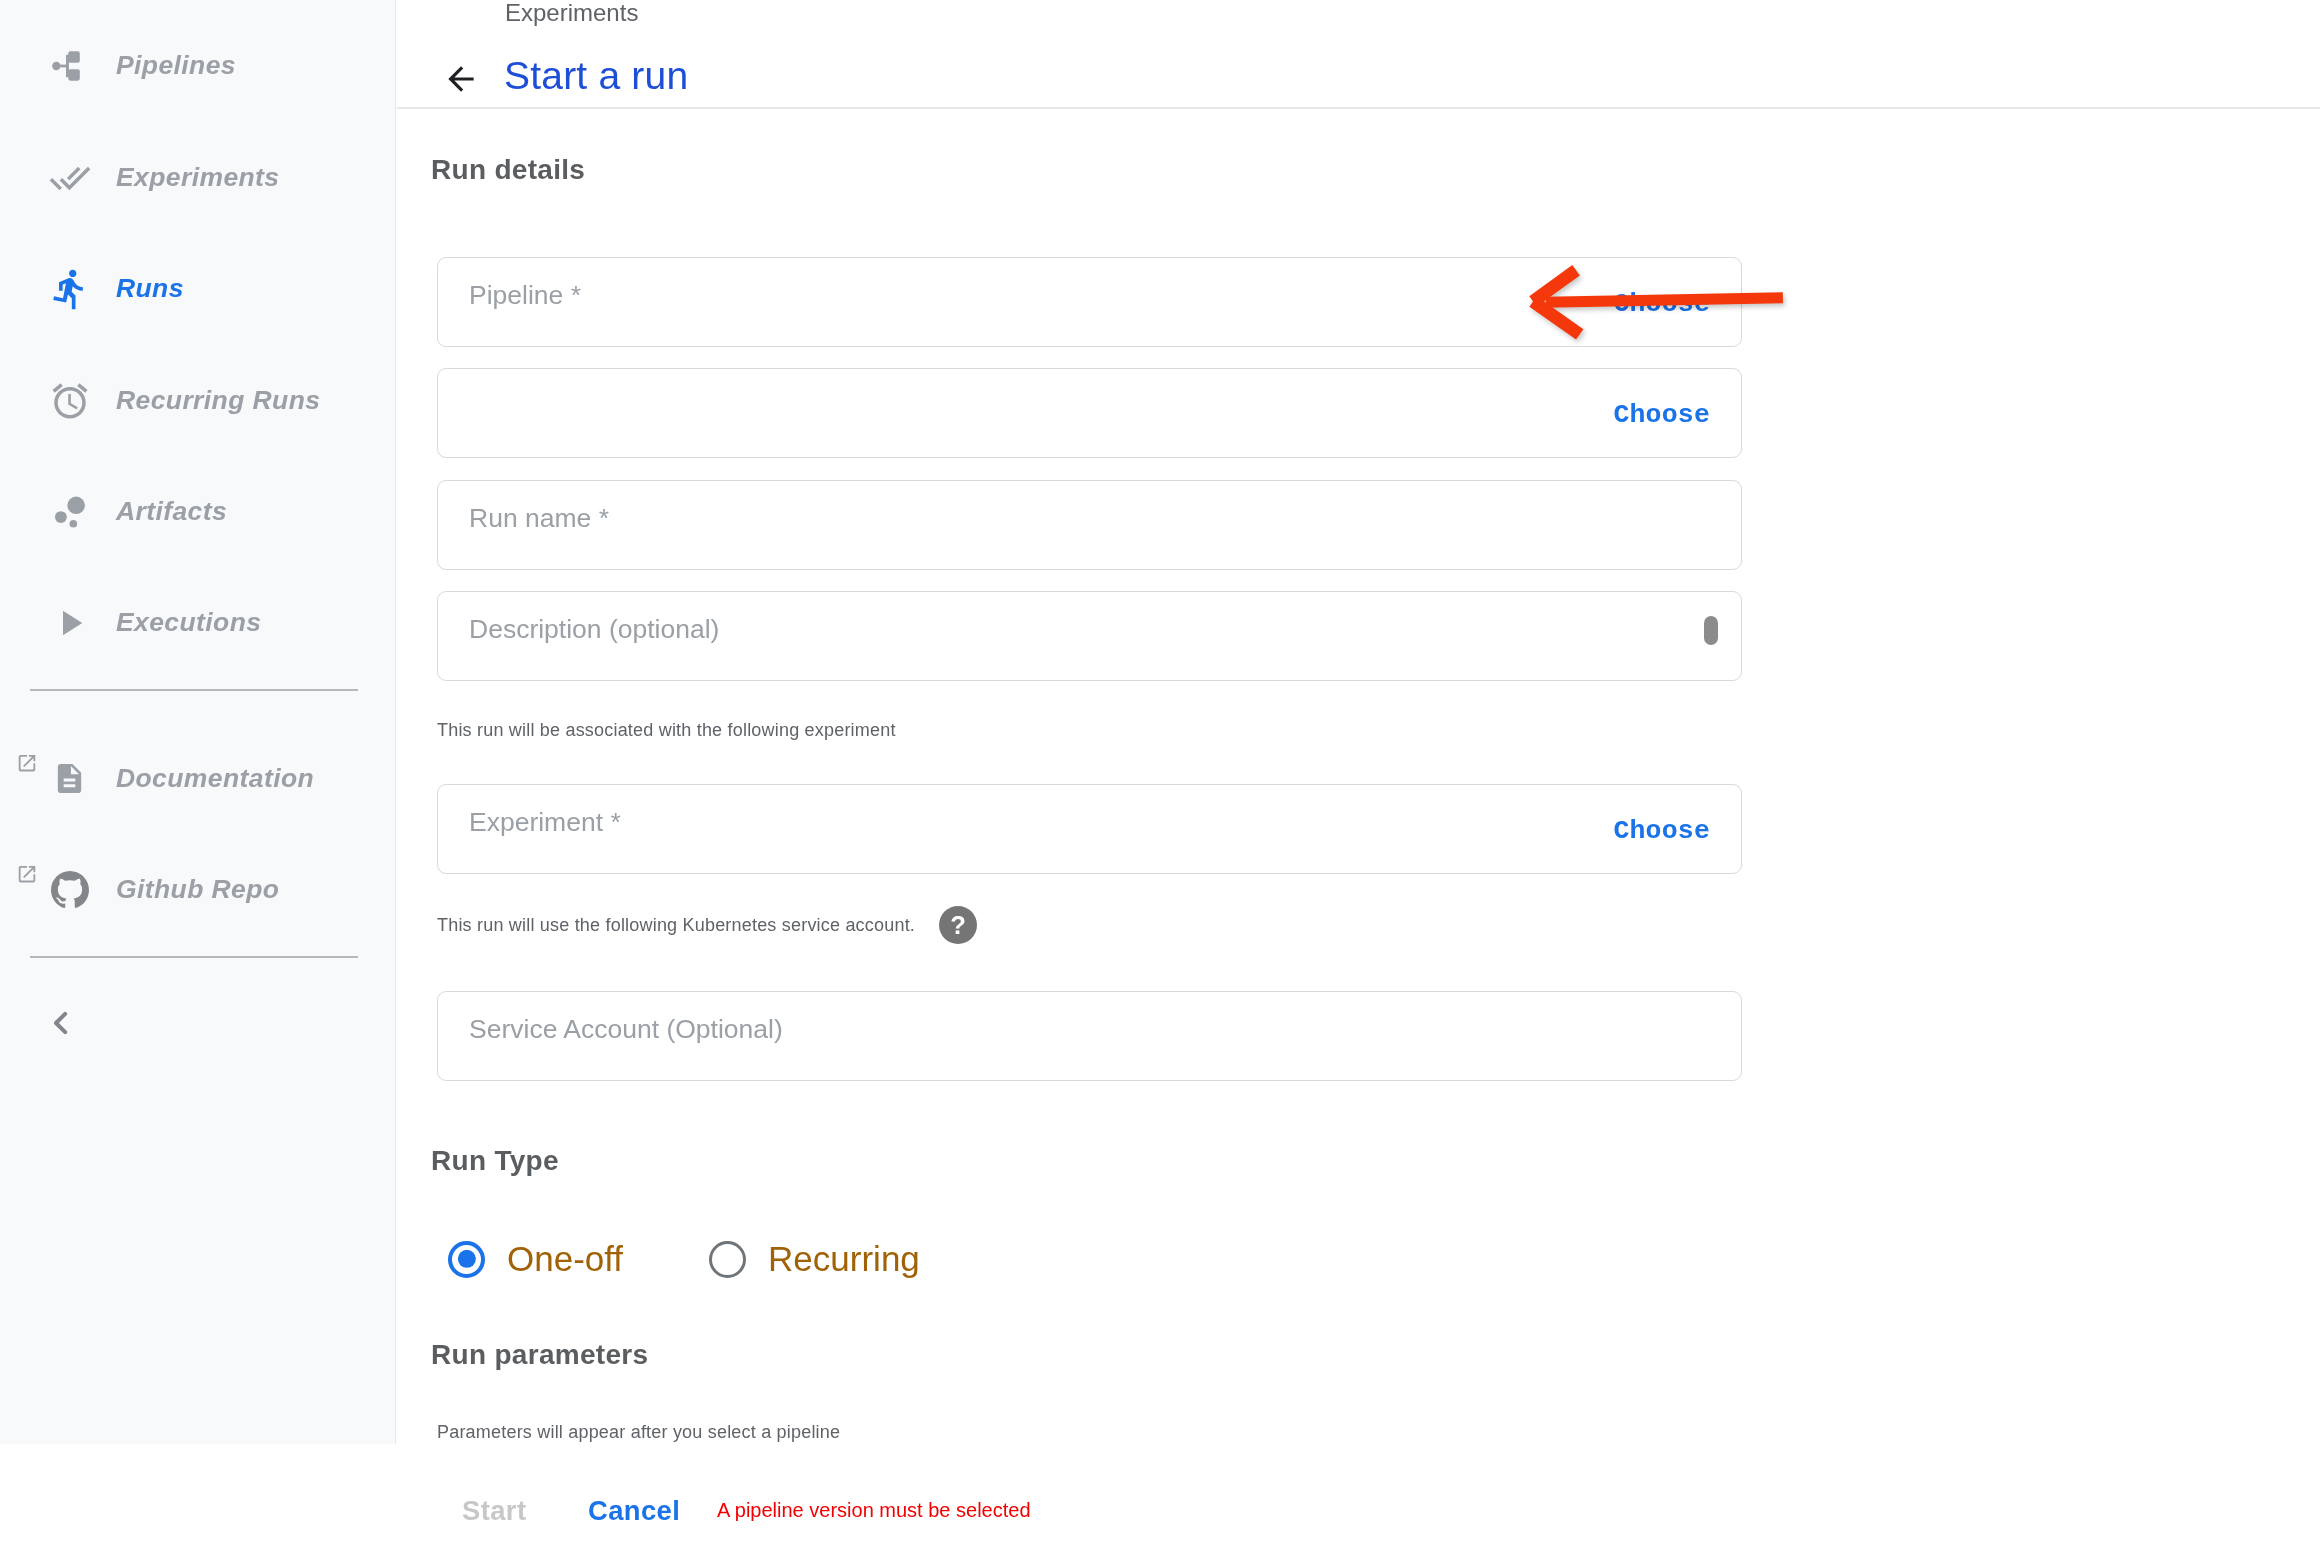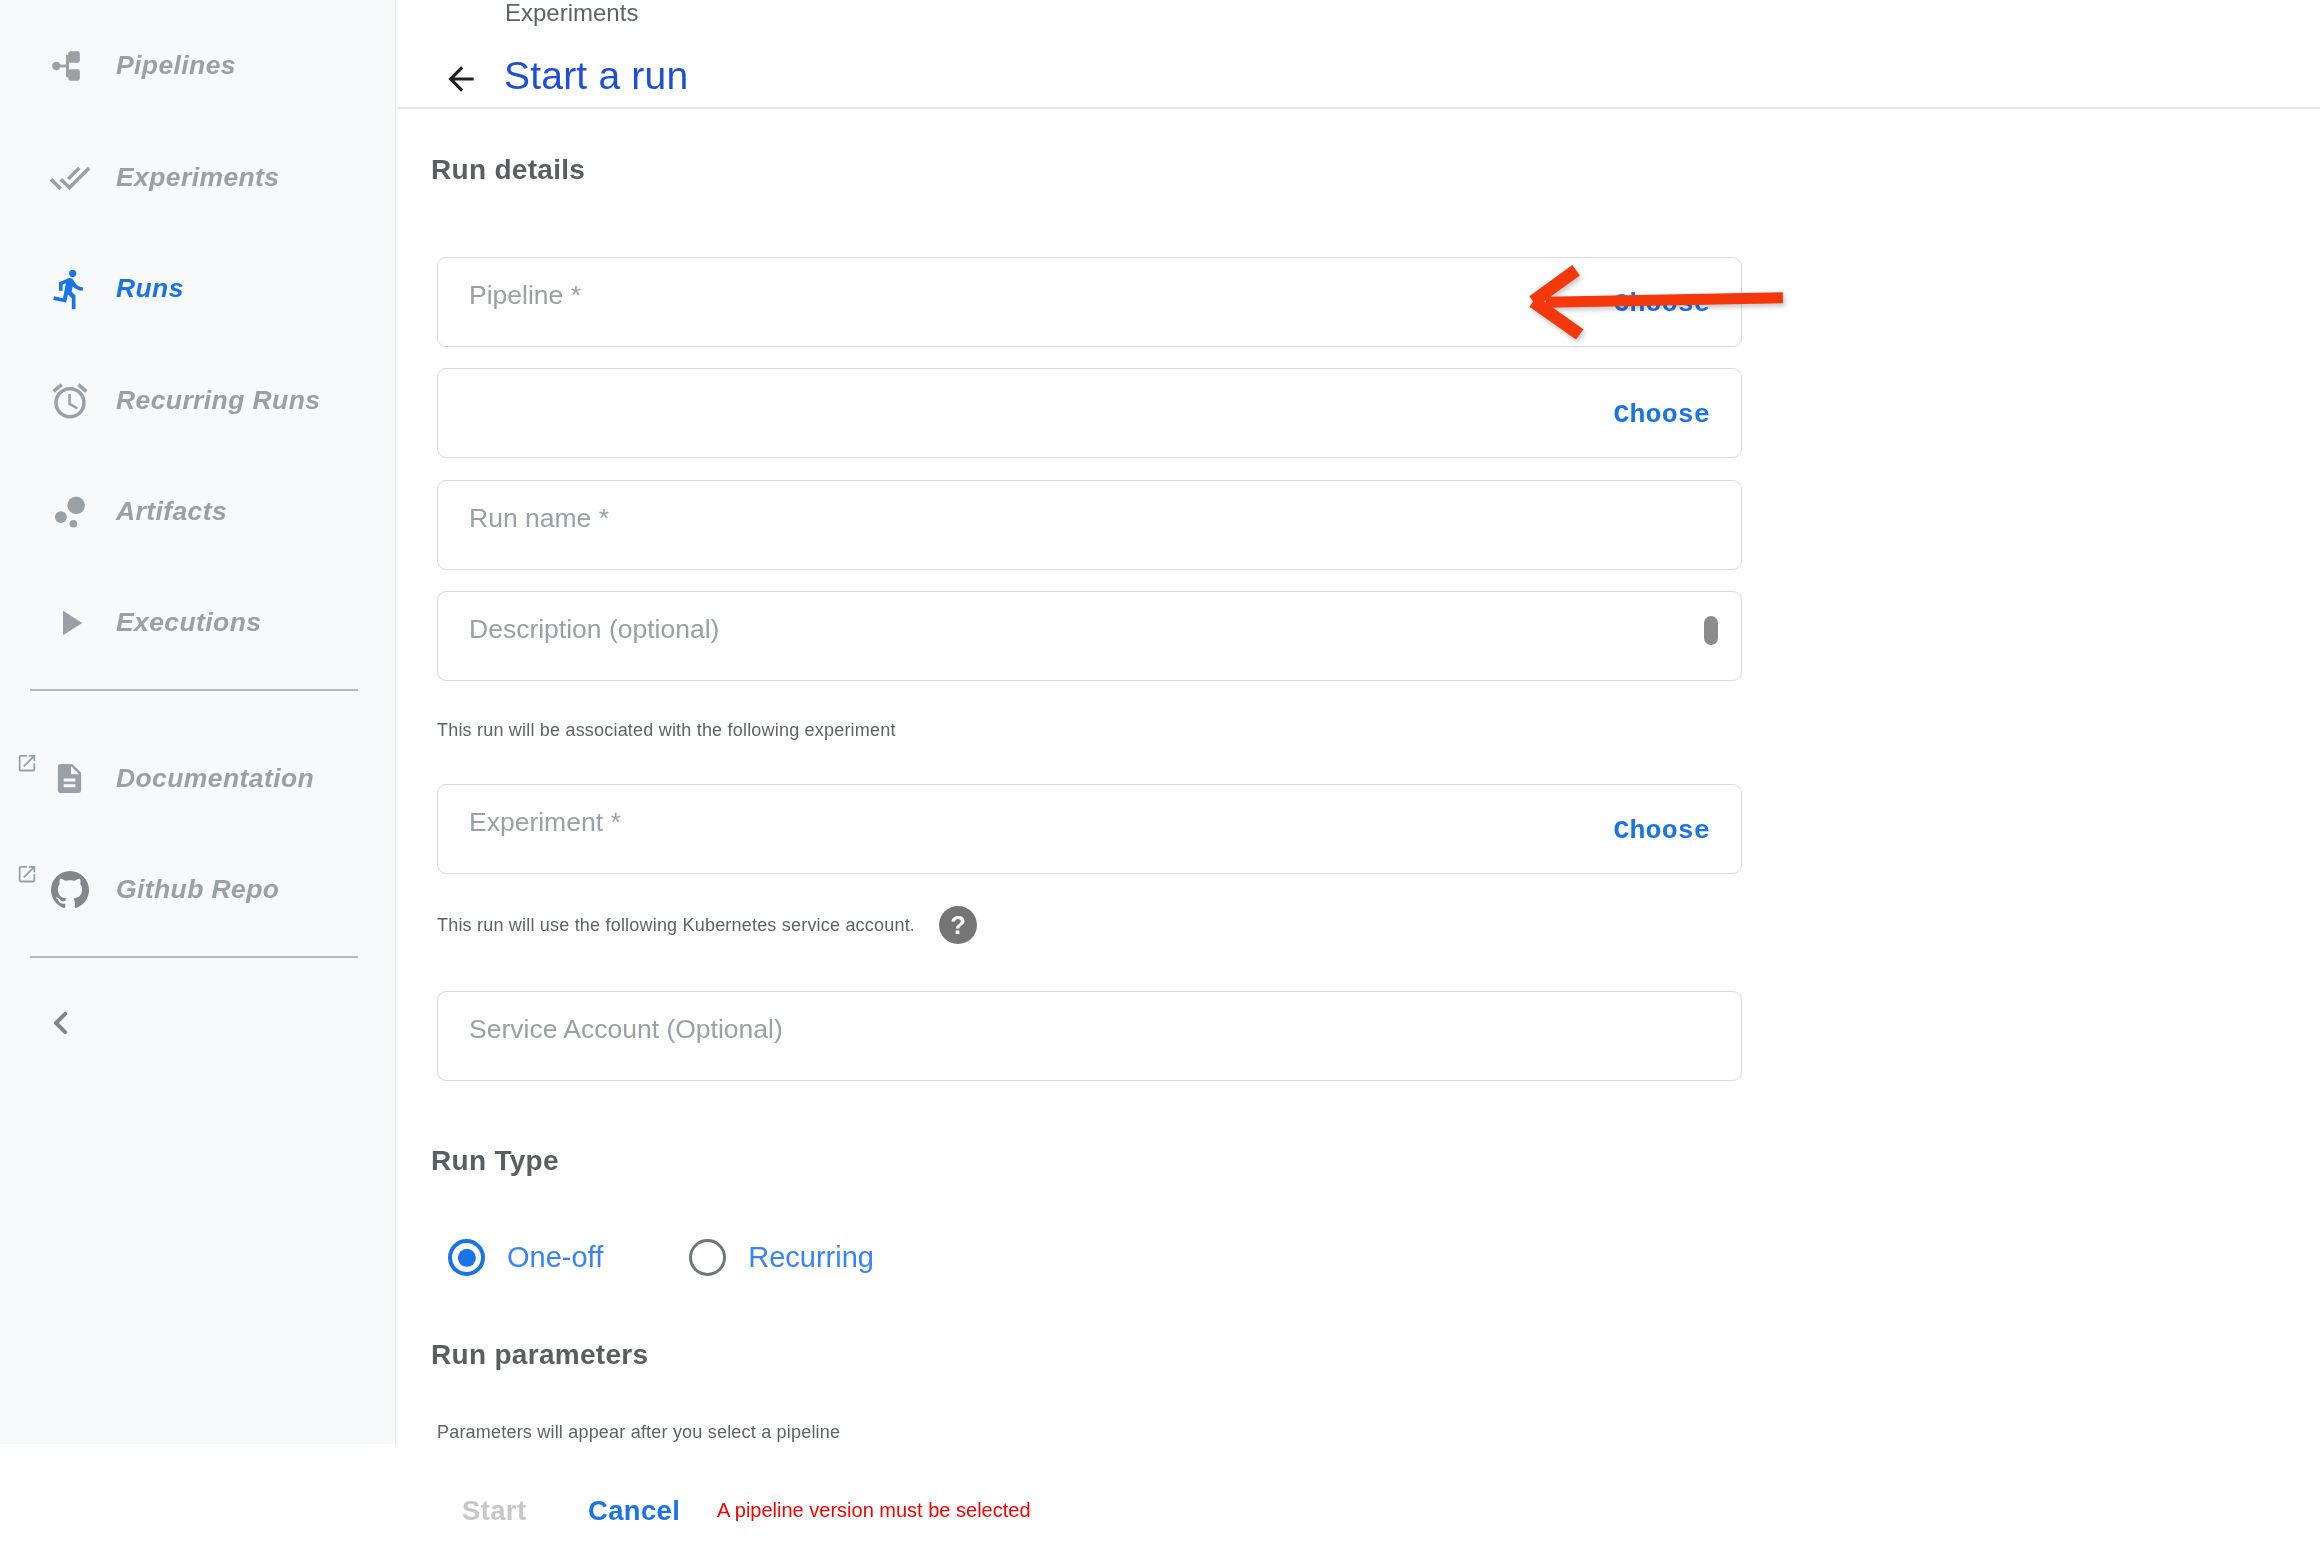--- a/index.html
+++ b/index.html
@@ -52,21 +52,21 @@
               background:#757575; color:#fff; font-size:25.6px; font-weight:700;
               display:flex; align-items:center; justify-content:center; cursor:pointer; }
 
   
   .radio-row{ position:absolute; left:448px; top:1239px; display:flex; align-items:center; }
   .radio{ width:37px; height:37px; border-radius:50%; position:relative; cursor:pointer; }
   .radio.sel{ border:4.6px solid #1a73e8; }
   .radio.sel::after{ content:""; position:absolute; left:50%; top:50%; width:18.3px; height:18.3px;
                      border-radius:50%; background:#1a73e8; transform:translate(-50%,-50%); }
   .radio.unsel{ border:3.7px solid #70757a; }
-  .radio-label{ margin-left:22px; margin-right:86px; font-size:29px; color:#3b82f6; cursor:pointer; }
+  .radio-label{ margin-left:22px; margin-right:86px; font-size:35px; color:#a16207; cursor:pointer; }
 
   
   .start-btn{ position:absolute; left:462px; top:1495px; border:none; background:none;
               font-size:27.4px; font-weight:700; color:#c7c7c7; letter-spacing:0.4px;
               font-family:"Liberation Sans", sans-serif; }
   .cancel-btn{ position:absolute; left:588px; top:1495px; border:none; background:none;
                font-size:27.4px; font-weight:700; color:#1a73e8; cursor:pointer; letter-spacing:0.4px;
                font-family:Liberation Sans, sans-serif; }
   .error-msg{ position:absolute; left:717px; top:1499px; font-size:20px; color:#f40000; }
 

